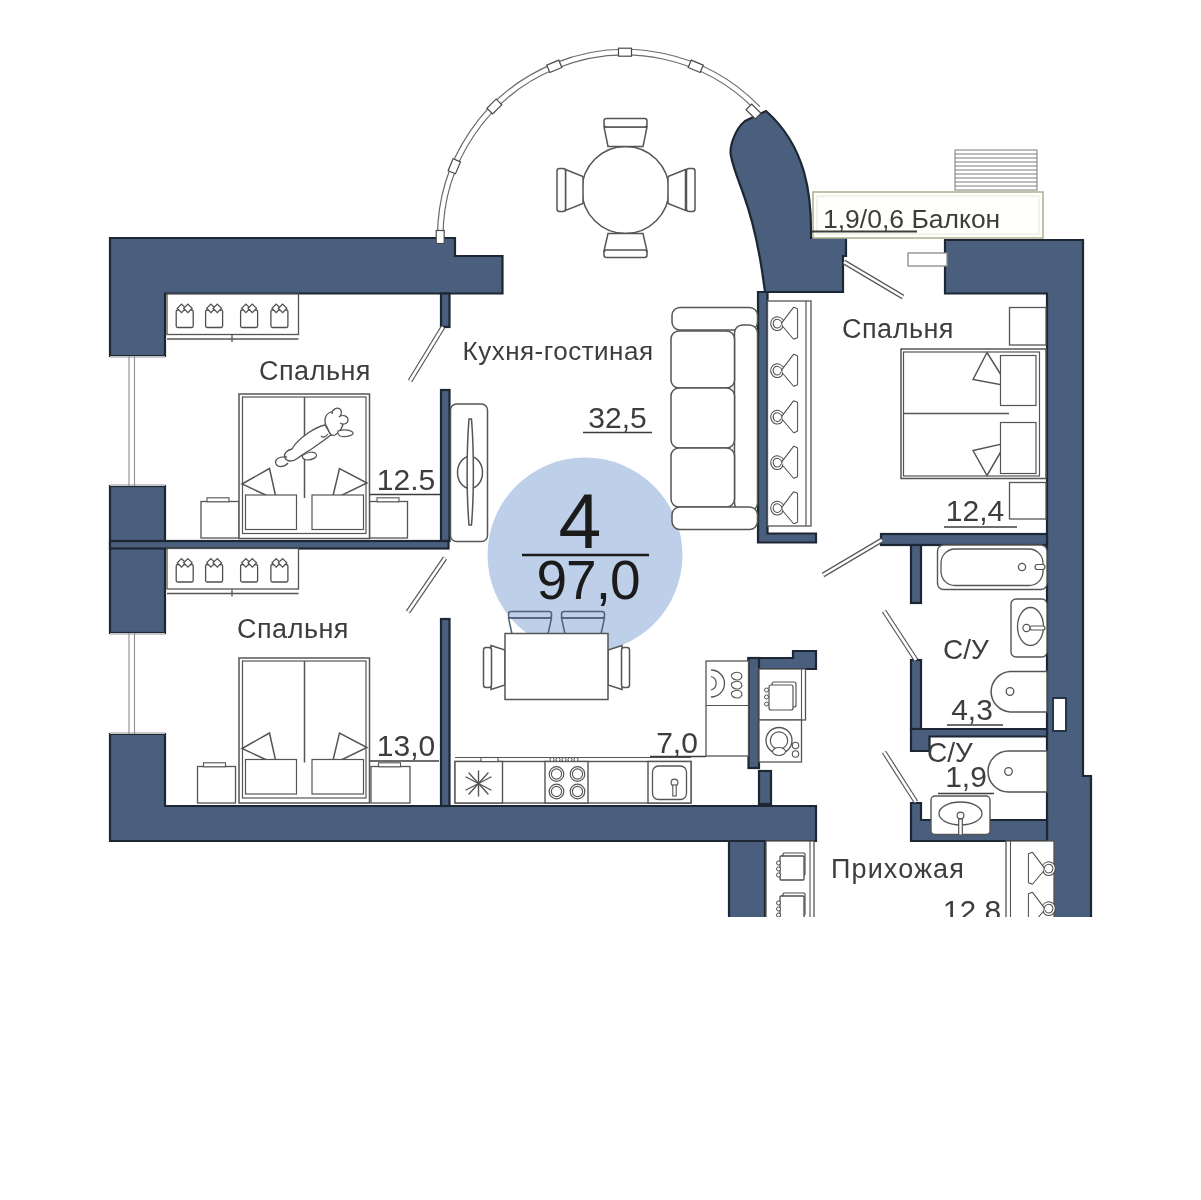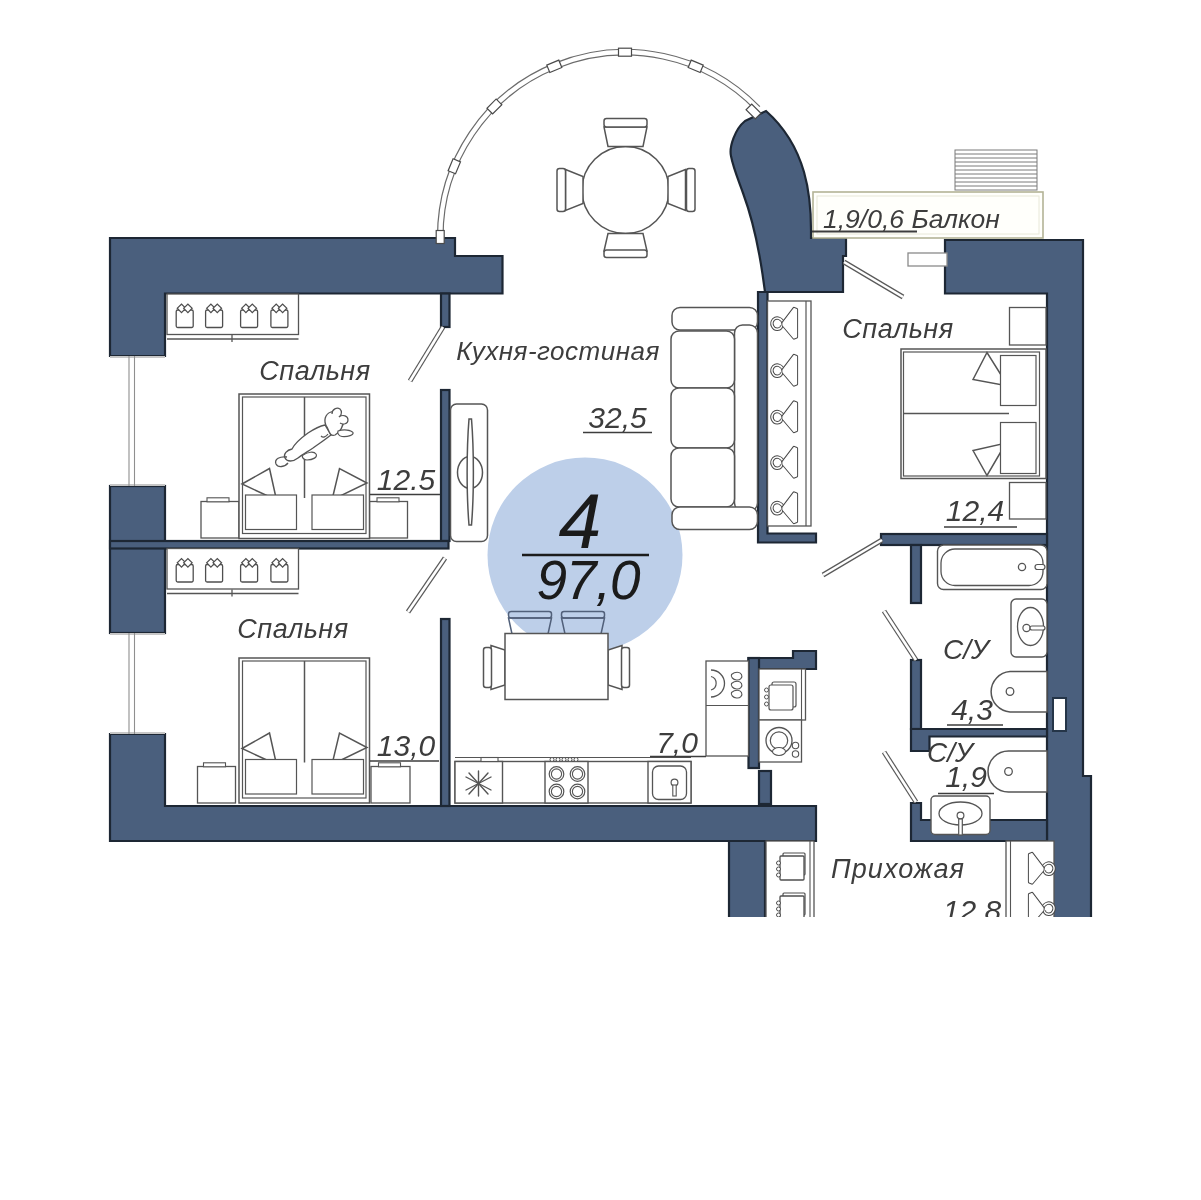--- a/index.html
+++ b/index.html
@@ -1,16 +1,16 @@
 <!DOCTYPE html>
 <html><head>
 <meta charset="utf-8">
 <style>
   html,body{margin:0;padding:0;background:#ffffff;}
-  .wrap{width:1201px;height:917px;position:relative;overflow:hidden;background:#a3a3a3;font-style:italic;}
+  .wrap{width:1201px;height:917px;position:relative;overflow:hidden;background:#a3a3a3;}
   svg{display:block;}
   text{font-family:"Liberation Sans", sans-serif;fill:#3d3d3d;}
 </style>
 </head>
 <body>
 <div class="wrap">
 <svg width="1201" height="1200" viewBox="0 0 1201 1200" xmlns="http://www.w3.org/2000/svg">
 <defs>
 <g id="hangerL">
   <path d="M 0.5,0.5 C -1,-4.5 -6,-6.5 -9.5,-3.5 C -13,0.5 -10,6.5 -5.5,6.2 C -2.5,6 -1,4 -1.5,2" fill="none" stroke="#4a4a4a" stroke-width="3.4"></path>

